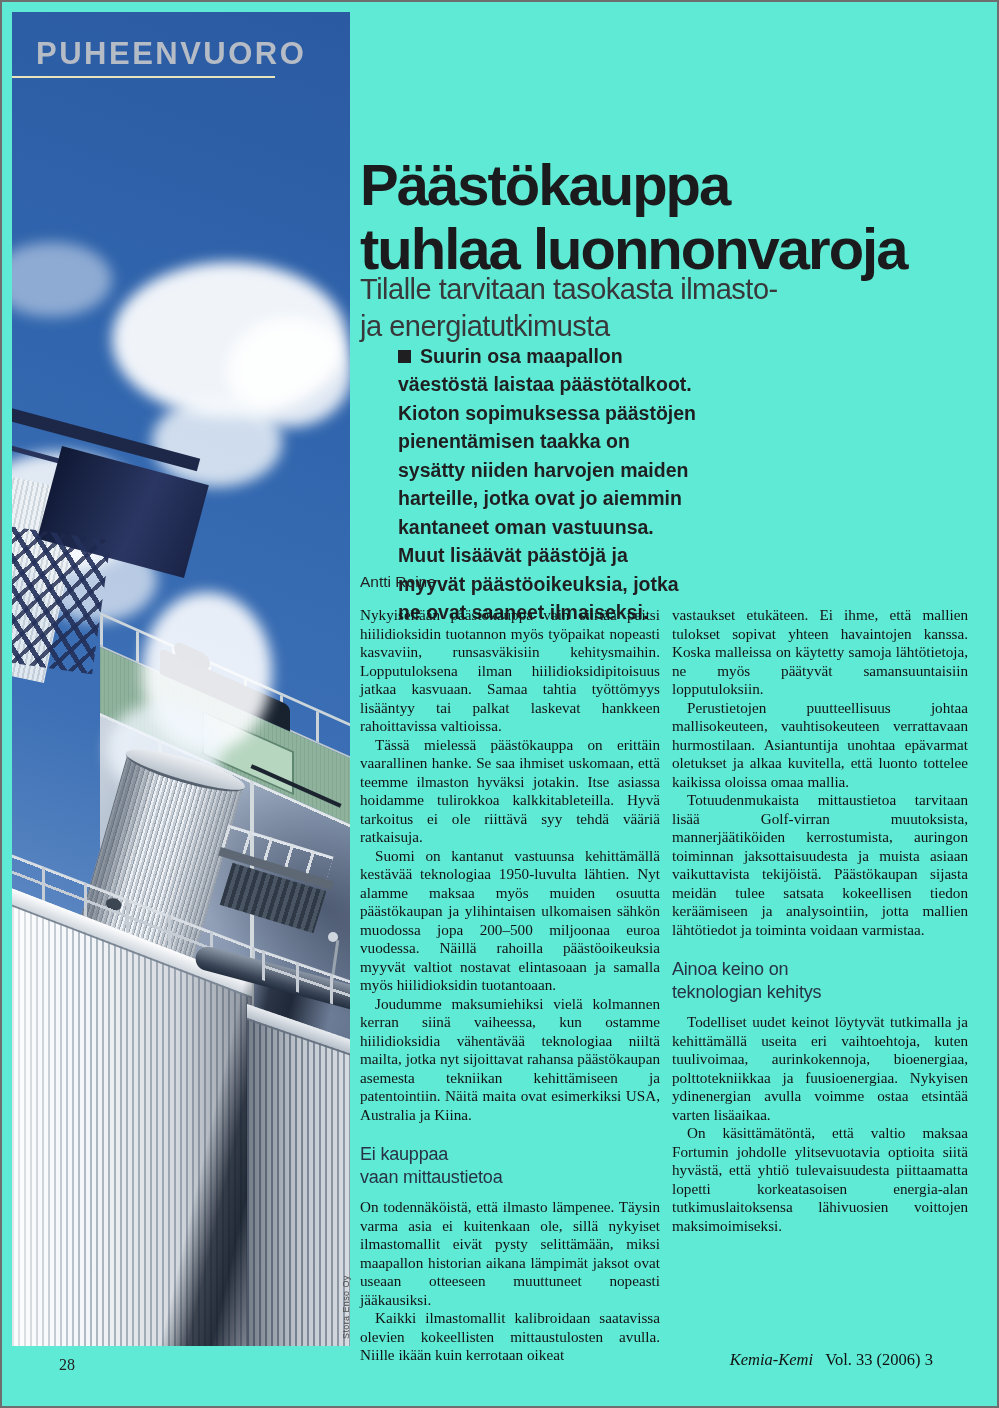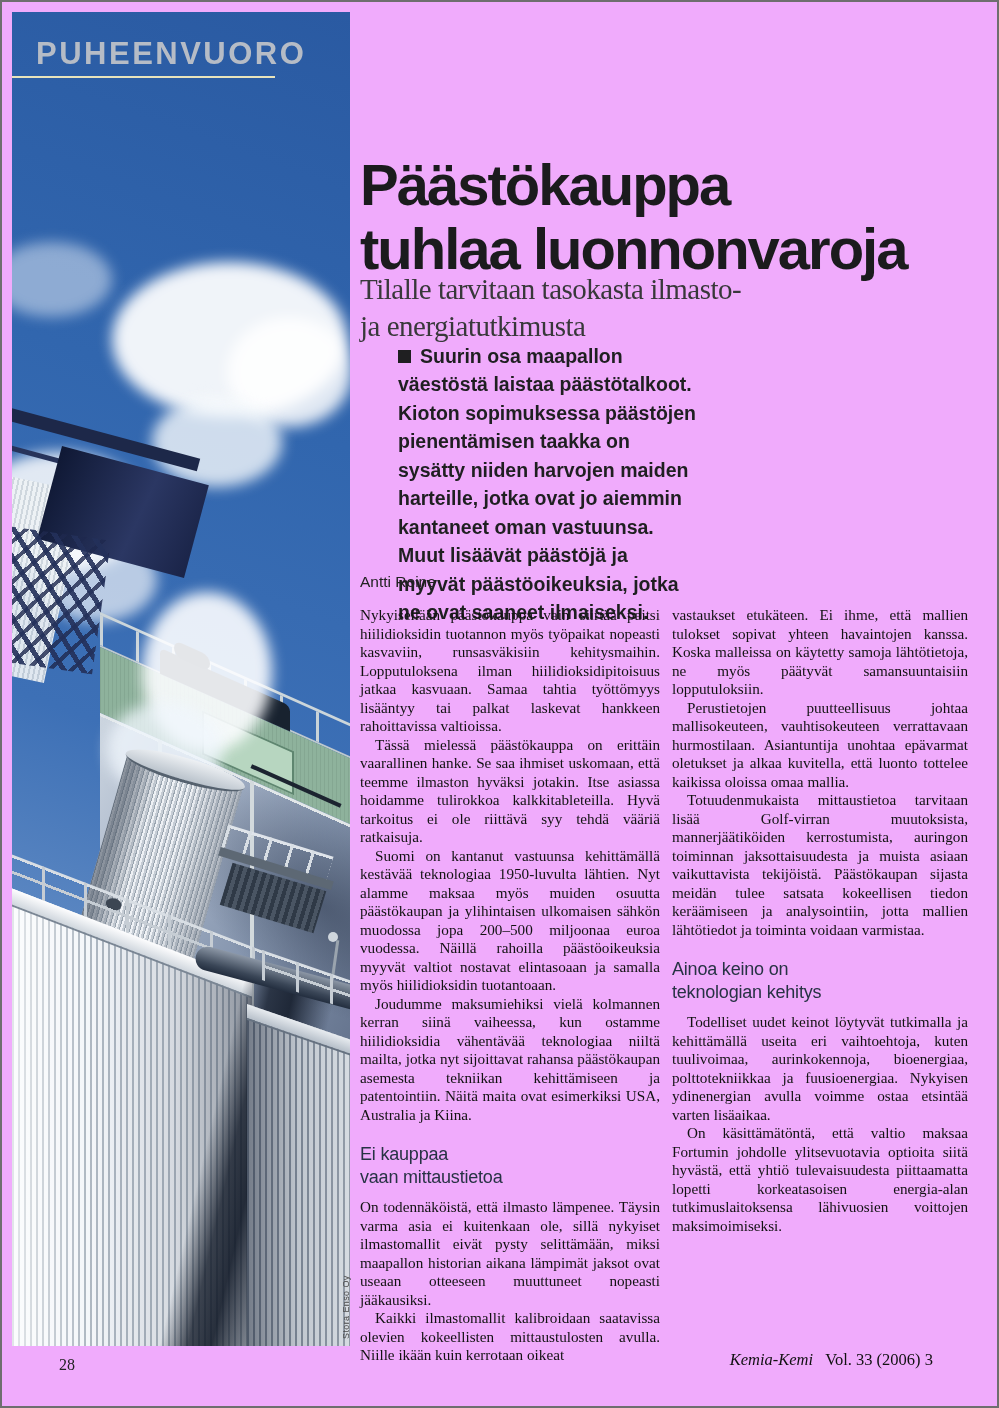--- a/index.html
+++ b/index.html
@@ -1,16 +1,16 @@
 <!DOCTYPE html>
 <html lang="fi"><head>
 <meta charset="utf-8">
 <style>
   html,body{margin:0;padding:0;background:#fff;}
-  .page{position:relative;width:999px;height:1408px;background:#f0abfc;border:2px solid #6e6e6e;
+  .page{position:relative;width:999px;height:1408px;background:#5eead4;border:2px solid #6e6e6e;
         box-sizing:border-box;overflow:hidden;font-family:"Liberation Sans",sans-serif;}
 
   
   .photo{position:absolute;left:10px;top:10px;width:338px;height:1334px;overflow:hidden;
          background:linear-gradient(200deg,#2a5aa2 0%,#3166ae 30%,#3d70b6 55%,#6b93c8 78%,#93b0d6 100%);}
   .photo *{position:absolute;}
   .cloud{border-radius:50%;filter:blur(7px);}
   .c1{left:100px;top:250px;width:235px;height:155px;background:rgba(255,255,255,.93);}
   .c2{left:215px;top:305px;width:125px;height:110px;background:rgba(255,255,255,.85);}
   .c3{left:140px;top:385px;width:130px;height:90px;background:rgba(246,250,253,.8);}
@@ -88,21 +88,21 @@
   .kicker{left:24px;top:24px;font-weight:700;font-size:31px;letter-spacing:2.5px;color:#b6bcc6;}
   .kicker-underline{left:0;top:64px;width:263px;height:2px;background:#e8e4bc;}
 
   
   .photo-credit{position:absolute;left:339px;top:1245px;width:12px;height:92px;
       writing-mode:vertical-rl;transform:rotate(180deg);font-size:9px;color:#4a4a4a;letter-spacing:.4px;}
 
   .headline{position:absolute;left:358px;top:112px;width:620px;font-weight:700;font-size:58px;line-height:64px;
       letter-spacing:-2px;color:#1b1b1d;white-space:pre-line;}
   .subtitle{position:absolute;left:358px;top:245px;width:620px;font-weight:400;font-size:29px;line-height:37px;
-      letter-spacing:-.5px;color:#38383a;white-space:pre-line;font-family:Liberation Serif, serif;}
+      letter-spacing:-.5px;color:#38383a;white-space:pre-line;}
 
   .lead{position:absolute;left:358px;top:320px;width:302px;font-weight:700;font-size:19.5px;line-height:28.5px;color:#1f1f21;margin-left:38px;}
   .bullet{display:inline-block;width:13px;height:13px;background:#1f1f21;margin-right:9px;}
   .author{position:absolute;left:358px;top:571px;font-size:15.5px;color:#222;}
 
   .columns{position:absolute;left:358px;top:604px;width:608px;display:flex;gap:12px;}
   .colA{width:300px;} .colB{width:296px;}
   .body-p{font-family:"Liberation Serif",serif;font-size:15.2px;line-height:18.5px;text-align:justify;
       color:#121212;margin:0;}
   .indent{text-indent:15px;}

